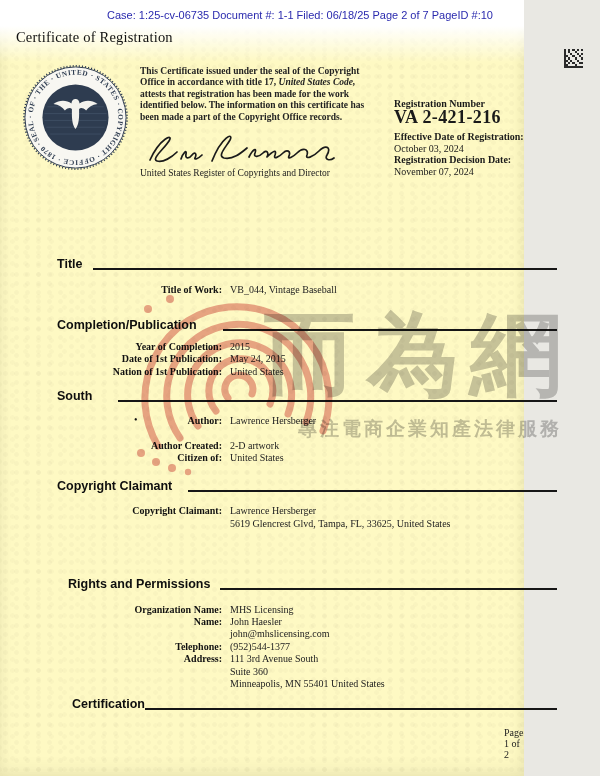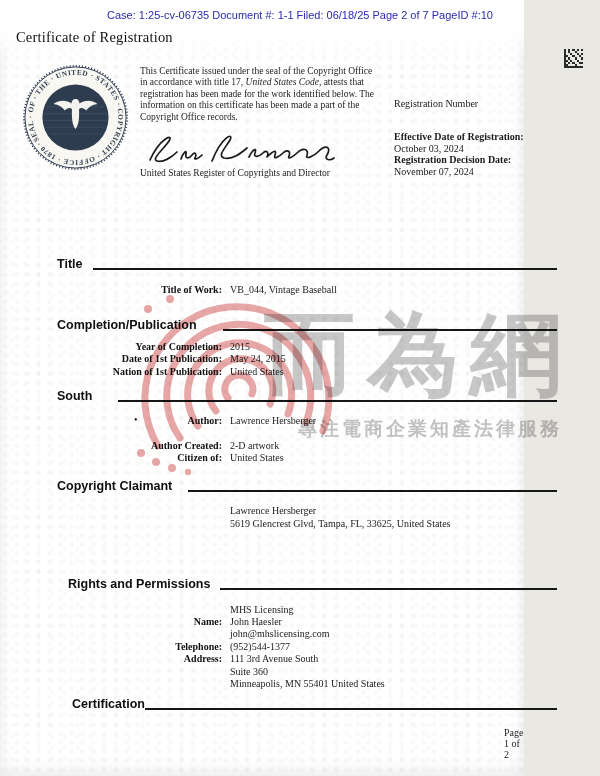--- a/index.html
+++ b/index.html
@@ -1,43 +1,43 @@
 <!DOCTYPE html>
 <html><head>
 <meta charset="utf-8">
 <style>
   html,body{margin:0;padding:0;}
   body{width:600px;height:776px;overflow:hidden;background:#e9e8e3;}
   .page{
     position:relative;width:524px;height:776px;
-    background:#ffffff;
+    background:#fef9c3;
     font-family:"Liberation Serif",serif;color:#1a1a1a;
     box-shadow:inset 0 -8px 16px rgba(0,0,0,0.05), inset -5px 0 12px rgba(0,0,0,0.03), inset 5px 0 10px rgba(0,0,0,0.02);
   }
   
   .page::before{
     content:"";position:absolute;inset:0;z-index:0;pointer-events:none;
     background-image:
       linear-gradient(#ffffff 0px, #ffffff 26px, rgba(255,255,255,0) 62px),
       radial-gradient(circle, rgba(120,110,80,0.045) 0 2px, rgba(0,0,0,0) 2.6px),
       radial-gradient(circle, rgba(120,110,80,0.035) 0 2px, rgba(0,0,0,0) 2.6px);
     background-size:100% 100%, 11px 9px, 13px 11px;
     background-position:0 0, 0 0, 6px 5px;
   }
   .abs{position:absolute;z-index:1;}
   .case-header{top:9px;left:0;width:600px;text-align:center;
     font-family:"Liberation Sans",sans-serif;font-size:11px;color:#2a2aae;}
   .doc-title{top:29px;left:16px;font-size:14.5px;color:#111;letter-spacing:0.2px;}
-  .statement{top:66px;left:140px;width:234px;font-size:9.5px;line-height:11.4px;color:#222;}
+  .statement{top:66px;left:140px;width:234px;font-size:9.5px;line-height:11.4px;color:#222;font-weight:bold;}
   .statement .it{font-style:italic;}
   .signer-title{top:168px;left:140px;font-size:9.5px;color:#222;}
   .sig-svg{top:131px;left:136px;}
   .seal-svg{top:64px;left:22px;}
   .dm-svg{top:49px;left:564px;}
-  .reg-label{top:98px;left:394px;font-size:10px;font-weight:normal;}
+  .reg-label{top:98px;left:394px;font-size:10px;font-weight:bold;}
   .reg-number{top:107px;left:394px;font-size:18px;font-weight:bold;letter-spacing:0.4px;}
   .reg-eff-label{top:131px;left:394px;font-size:10px;font-weight:bold;}
   .reg-eff-date{top:143px;left:394px;font-size:10px;}
   .reg-dec-label{top:154px;left:394px;font-size:10px;font-weight:bold;}
   .reg-dec-date{top:166px;left:394px;font-size:10px;}
   .sec-h{font-family:"Liberation Sans",sans-serif;font-size:12.5px;font-weight:bold;color:#0e0e0e;white-space:nowrap;}
   .rule{position:absolute;z-index:1;height:2px;background:#161616;}
   .row{position:absolute;z-index:1;left:0;width:600px;height:13px;font-size:10px;}
   .row .lbl{position:absolute;left:0;top:0;width:222px;text-align:right;font-weight:bold;color:#111;}
   .row .val{position:absolute;left:230px;top:0;color:#222;white-space:nowrap;}
@@ -110,20 +110,21 @@
 
   <svg class="abs sig-svg" width="200" height="38" viewBox="0 0 200 38" aria-label="Shira Perlmutter">
     <path fill="none" stroke="#1b1b1b" stroke-width="1.7" stroke-linecap="round" stroke-linejoin="round" d="M14,29 C24,7 38,2 33,10 C28,18 15,28 21,30 C27,32 36,26 41,21
          M45,28 C47,22 51,18 50,23 C49,28 53,28 56,24 C59,20 61,23 59,27 C58,29 62,28 66,24
          M76,30 C86,5 98,1 94,9 C90,16 81,25 88,27 C97,29 105,22 111,17
          M113,26 C117,18 121,16 119,22 C117,27 123,26 127,22 C131,18 133,22 131,26 C137,20 141,18 139,24 C137,29 143,26 147,22 C151,18 155,20 153,25 C151,29 157,26 161,22 C167,16 173,18 171,24 C169,29 177,26 183,20 C189,14 196,15 191,24 C188,29 194,30 198,27"></path>
   </svg>
   <div class="abs signer-title">United States Register of Copyrights and Director</div>
 
   <div class="abs reg-label">Registration Number</div>
+  <div class="abs reg-number">VA 2-421-216</div>
   <div class="abs reg-eff-label">Effective Date of Registration:</div>
   <div class="abs reg-eff-date">October 03, 2024</div>
   <div class="abs reg-dec-label">Registration Decision Date:</div>
   <div class="abs reg-dec-date">November 07, 2024</div>
 
   <div class="abs sec-h" style="top:257px;left:57px">Title</div>
   <div class="rule" style="top:268px;left:93px;width:464px"></div>
   <div class="row" style="top:284px">
     <span class="lbl">Title of Work:</span>
     <span class="val">VB_044, Vintage Baseball</span>
@@ -156,29 +157,31 @@
     <span class="val">2-D artwork</span>
   </div>
   <div class="row" style="top:452px">
     <span class="lbl">Citizen of:</span>
     <span class="val">United States</span>
   </div>
 
   <div class="abs sec-h" style="top:479px;left:57px">Copyright Claimant</div>
   <div class="rule" style="top:490px;left:188px;width:369px"></div>
   <div class="row" style="top:505px">
+    <span class="lbl">Copyright Claimant:</span>
     <span class="val">Lawrence Hersberger</span>
   </div>
   <div class="row" style="top:518px">
     <span class="val">5619 Glencrest Glvd, Tampa, FL, 33625, United States</span>
   </div>
 
   <div class="abs sec-h" style="top:577px;left:68px">Rights and Permissions</div>
   <div class="rule" style="top:588px;left:220px;width:337px"></div>
   <div class="row" style="top:604px">
+    <span class="lbl">Organization Name:</span>
     <span class="val">MHS Licensing</span>
   </div>
   <div class="row" style="top:616px">
     <span class="lbl">Name:</span>
     <span class="val">John Haesler</span>
   </div>
   <div class="row" style="top:628px">
     <span class="val">john@mhslicensing.com</span>
   </div>
   <div class="row" style="top:641px">

